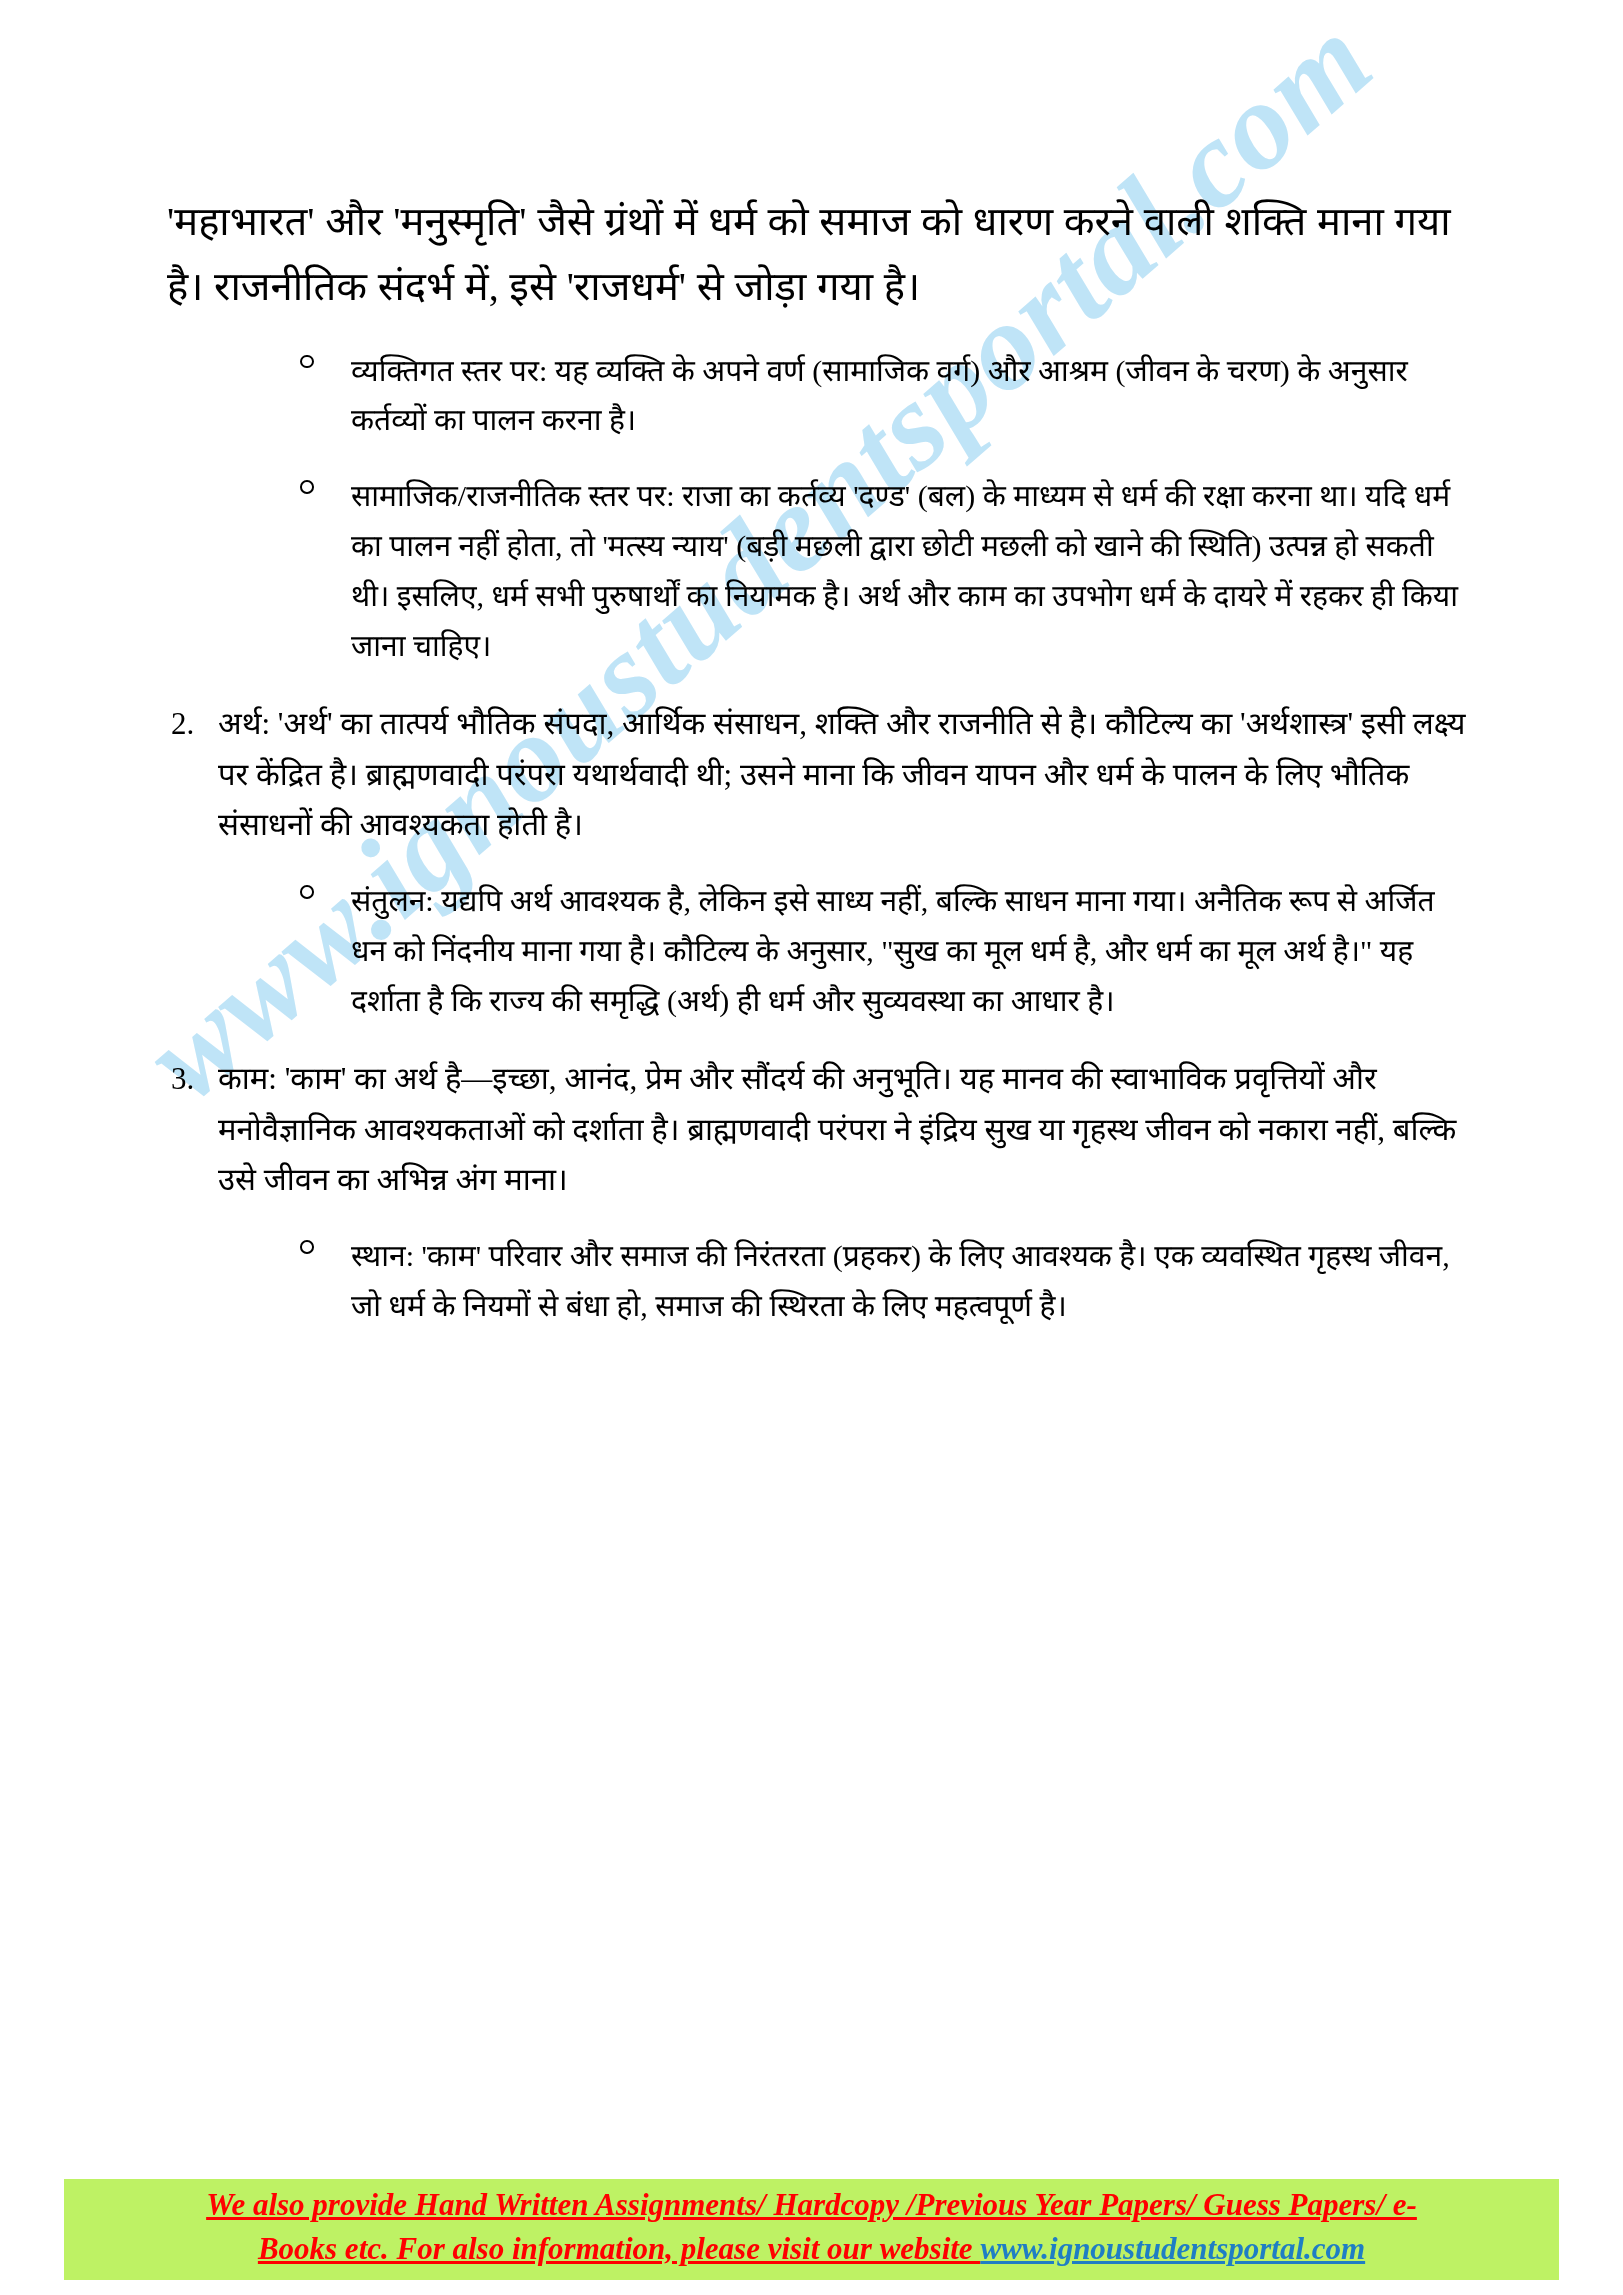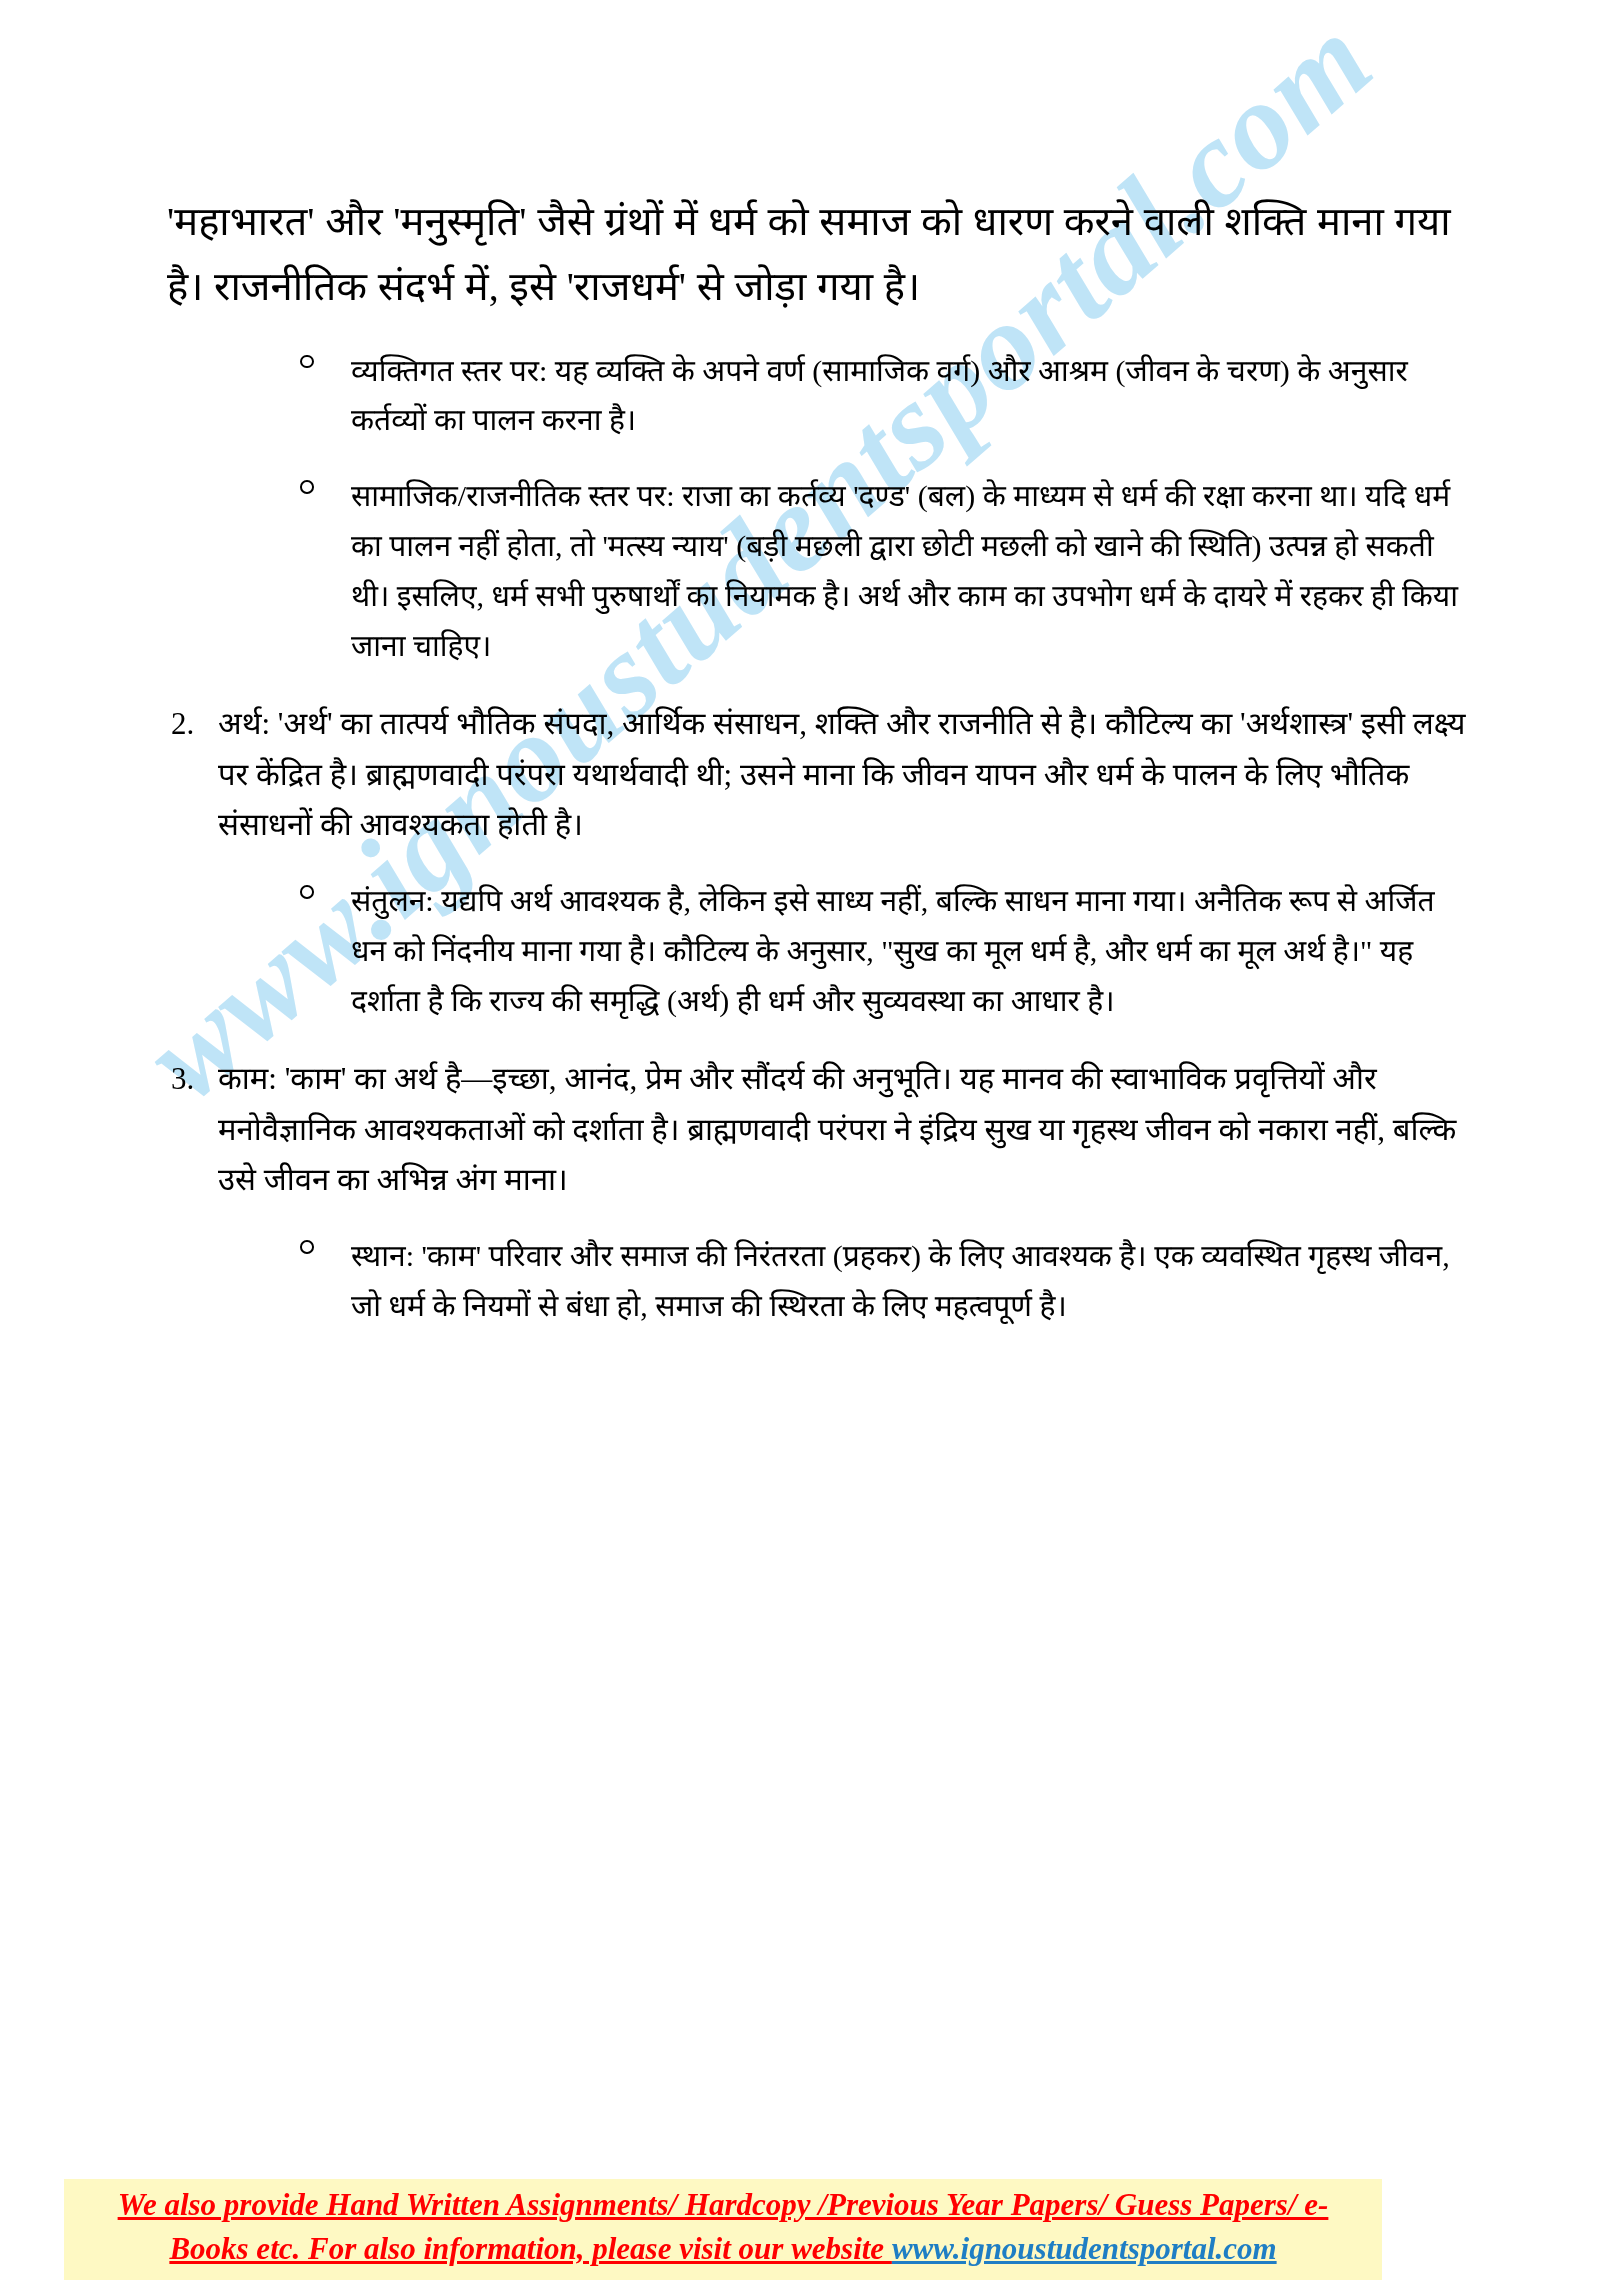--- a/index.html
+++ b/index.html
@@ -104,22 +104,22 @@
     box-sizing: border-box;
   }
 
   .b { font-weight: 400; }
 
   
   #footer-banner {
     position: absolute;
     left: 64px;
     top: 2179px;
-    width: 1318px;
-    background: #fef9c3;
+    width: 1495px;
+    background: #bef264;
     padding: 3.9px 6.5px 9.2px 6.5px;
     box-sizing: border-box;
     z-index: 3;
   }
   .footer-line {
     font-family: "Liberation Serif", "DejaVu Serif", serif;
     font-style: italic;
     font-weight: 700;
     font-size: 31px;
     line-height: 1.42;

